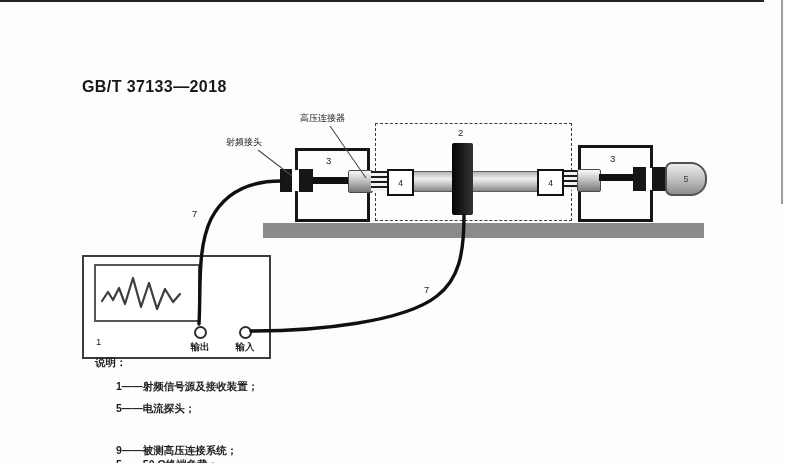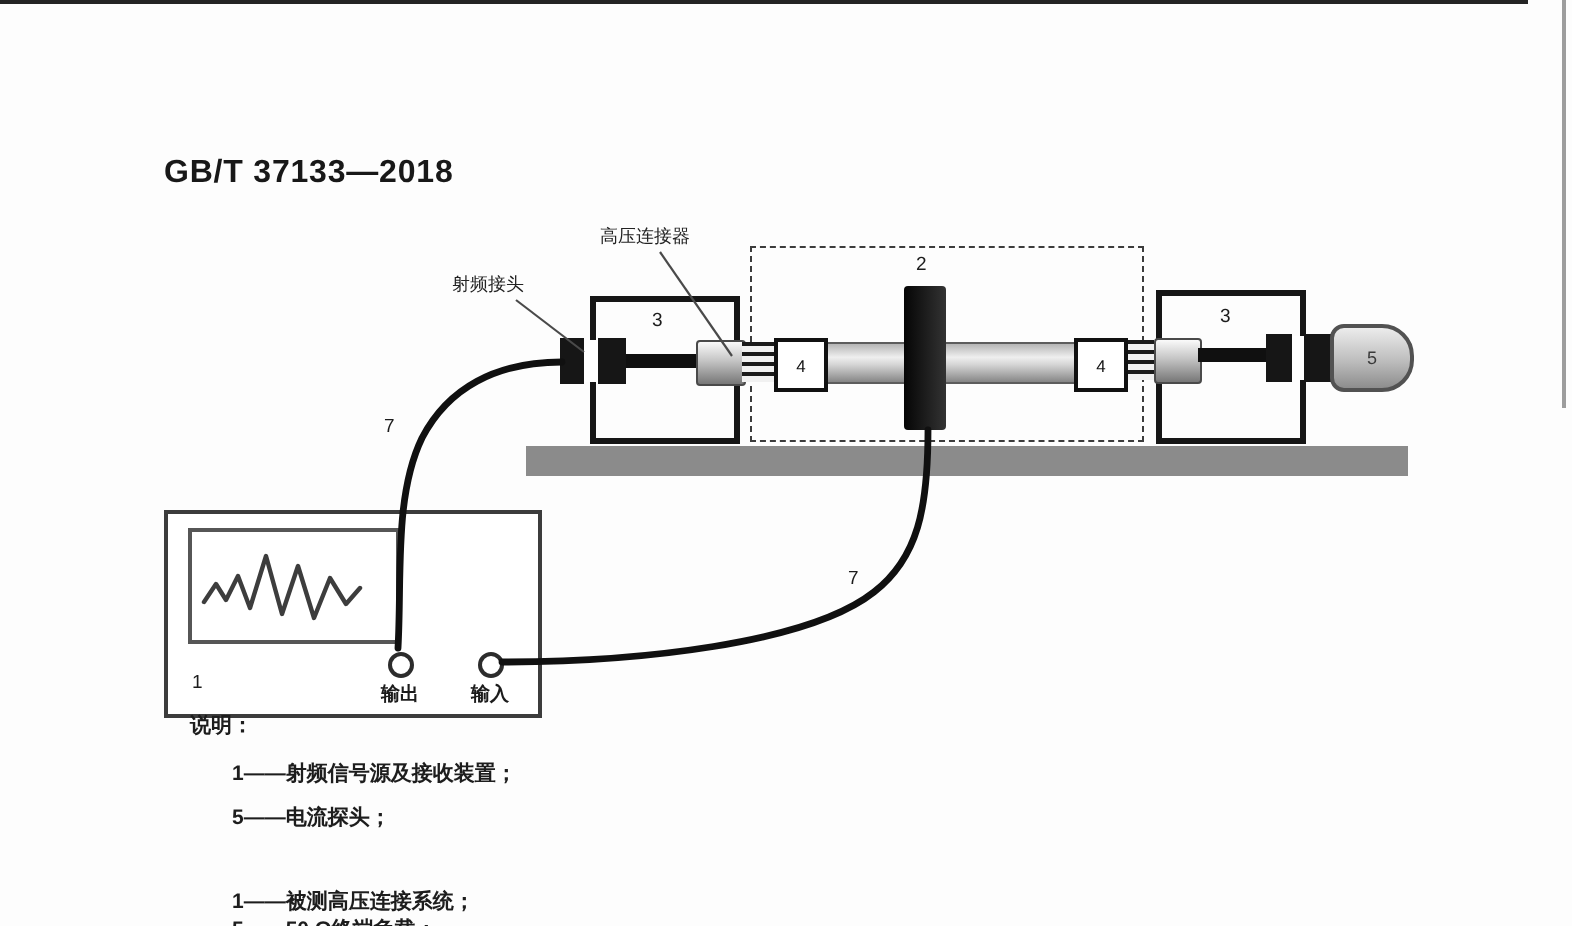--- a/index.html
+++ b/index.html
@@ -107,17 +107,17 @@
     <line x1="258" y1="150" x2="292" y2="176" stroke="#4a4a4a" stroke-width="1.1"></line>
     <line x1="330" y1="126" x2="366" y2="178" stroke="#4a4a4a" stroke-width="1.1"></line>
     <path d="M 199 324 C 201 288, 197 248, 211 219 C 224 194, 248 181, 281 181" fill="none" stroke="#101010" stroke-width="3.4" stroke-linecap="round"></path>
     <path d="M 464 215 C 464 254, 459 279, 437 296 C 404 322, 318 331, 251 331" fill="none" stroke="#101010" stroke-width="3.4" stroke-linecap="round"></path>
   </svg>
 
   <div class="abs legend" style="width:600px;height:110px;">
     <div class="legend-title">说明：</div>
     <div class="legend-row" style="top:24px;">1——射频信号源及接收装置；</div>
     <div class="legend-row" style="top:46px;">5——电流探头；</div>
-    <div class="legend-row" style="top:88px;">1——被测高压连接系统；</div>
+    <div class="legend-row" style="top:88px;">9——被测高压连接系统；</div>
     <div class="legend-row" style="top:102px;">5——50 Ω终端负载；</div>
   </div>
 
 </div>
 
 </body></html>

